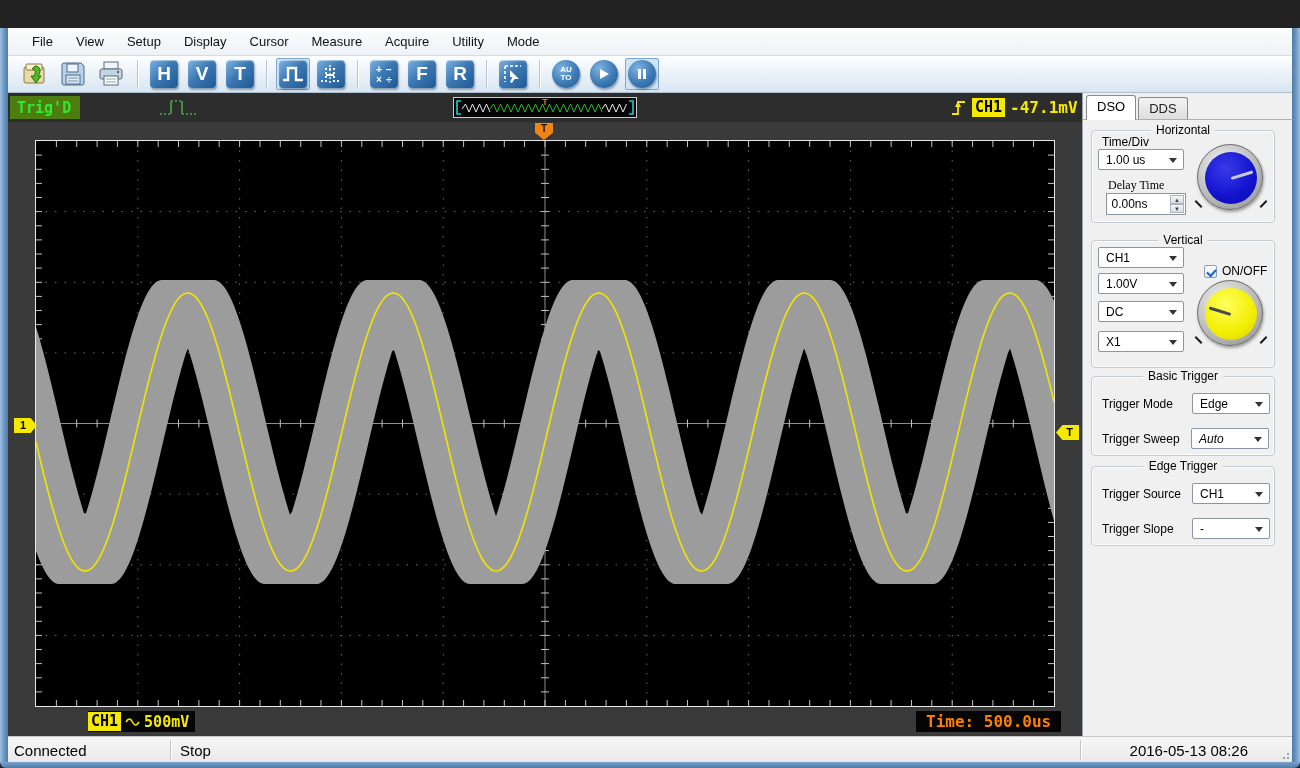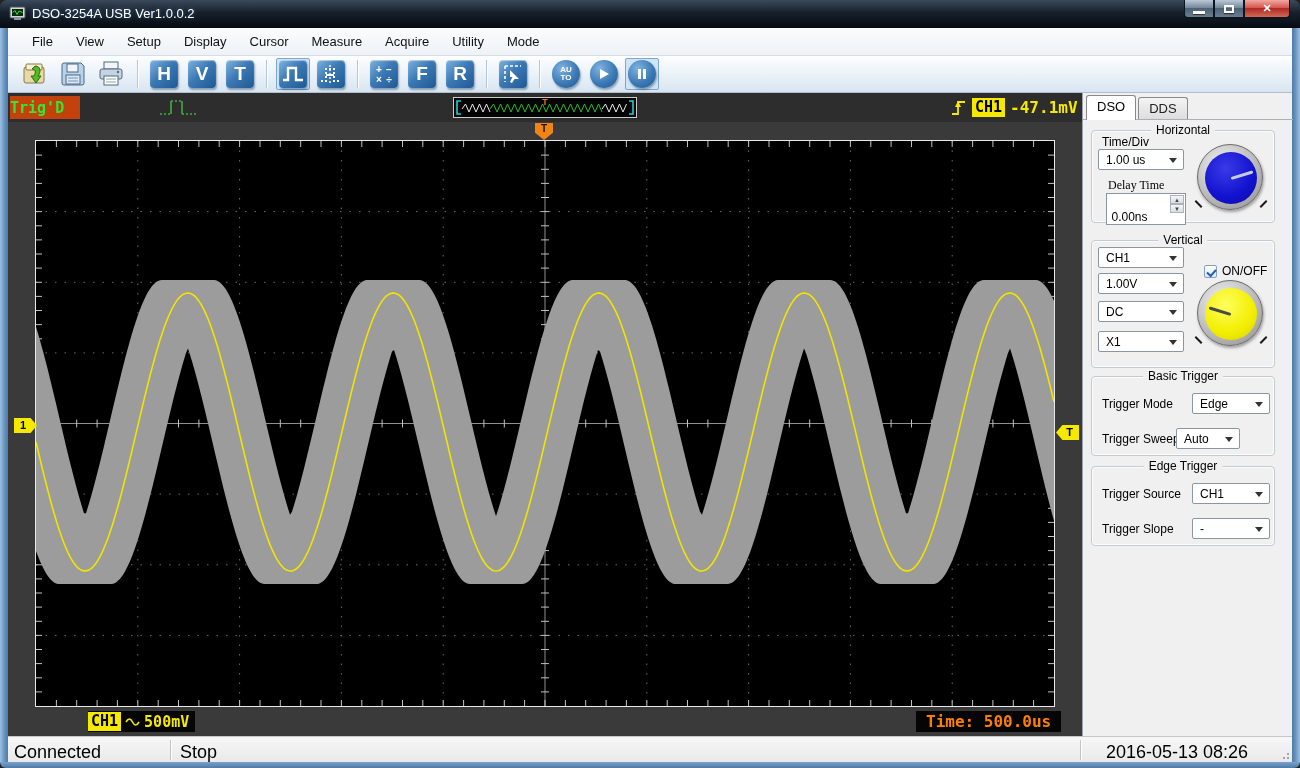--- a/index.html
+++ b/index.html
@@ -50,22 +50,22 @@
     align-items:center; justify-content:center; font-weight:bold; font-size:19px;
     background:linear-gradient(135deg,#7fb3e0 0%,#3d7ab5 45%,#1d5a95 100%);
     box-shadow:1px 2px 2px rgba(40,70,100,.45), inset 0 1px 1px rgba(255,255,255,.5); }
   .bluecirc { width:28px; height:28px; border-radius:50%; color:#fff; display:flex;
     flex-direction:column; align-items:center; justify-content:center; font-weight:bold;
     background:radial-gradient(circle at 35% 30%,#7fb3e0 0%,#3d7ab5 55%,#1d5a95 100%);
     box-shadow:1px 2px 2px rgba(40,70,100,.45); }
 
   
   .trigrow { position:absolute; left:8px; top:93px; width:1074px; height:29px; background:#2d2d2d; }
-  .trig-box { position:absolute; left:2px; top:3px; width:70px; height:23px; background:#c2410c;
-    color:#33e833; font-size:15px; display:flex; align-items:center; 
+  .trig-box { position:absolute; left:2px; top:3px; width:70px; height:23px; background:#4d7c0f;
+    color:#33e833; font-size:15px; display:flex; align-items:center; padding-left:7px;
     font-family:"DejaVu Sans Mono", monospace; font-weight:bold; }
   .pulse-glyph { position:absolute; left:148px; top:3px; }
   .preview-box { position:absolute; left:445px; top:4px; width:184px; height:21px;
     background:#050505; border:1px solid #cccccc; }
   .trig-right { position:absolute; left:942px; top:3px; height:23px; display:flex;
     align-items:center; gap:5px; font-family:"DejaVu Sans Mono", monospace; }
   .ch-badge { background:#f5e900; color:#000; font-weight:bold; font-size:15px;
     padding:0 3px; line-height:19px; }
   .trig-level { color:#f5e900; font-weight:bold; font-size:16px; }
 
@@ -108,22 +108,22 @@
   .group-title { position:absolute; top:-8px; left:50%; transform:translateX(-50%);
     background:#f0f0f0; font-size:12px; color:#000; padding:0 5px; white-space:nowrap; }
   .lbl { position:absolute; font-size:12px; color:#000; white-space:nowrap; }
 
   .dd { position:absolute; height:21px; background:#ffffff; border:1px solid #8a97a3;
     border-radius:2px; font-size:12px; color:#000; display:flex; align-items:center;
     padding-left:7px; }
   .dd .arr { position:absolute; right:6px; top:8px; width:0; height:0;
     border-left:4px solid transparent; border-right:4px solid transparent; border-top:5px solid #333; }
 
-  .spinner { position:absolute; height:32px; background:#fff; border:1px solid #8a97a3;
-    font-size:12px; display:flex; align-items:flex-end; justify-content:center; padding-right:33px; }
+  .spinner { position:absolute; height:22px; background:#fff; border:1px solid #8a97a3;
+    font-size:12px; display:flex; align-items:center; justify-content:center; padding-right:33px; }
   .spin-btns { position:absolute; right:1px; top:1px; width:14px; height:18px;
     display:flex; flex-direction:column; }
   .spin-btn { flex:1; background:linear-gradient(180deg,#f4f6f8,#d8dee4); border:1px solid #aab4be;
     display:flex; align-items:center; justify-content:center; font-size:6px; color:#444; }
 
   .knob { position:absolute; width:66px; height:66px; border-radius:50%;
     background:radial-gradient(circle at 38% 32%,#f2f2f2 0%,#c6c6c6 45%,#8a8a8a 100%);
     border:1px solid #6b6b6b; box-shadow:1px 2px 3px rgba(0,0,0,.35); }
   .knob-inner { position:absolute; left:7px; top:7px; width:52px; height:52px; border-radius:50%; }
   .knob-inner.blue { background:radial-gradient(circle at 40% 32%,#3a3ae8 0%,#1212cf 60%,#0b0ba0 100%); }
@@ -135,51 +135,33 @@
   .chk-row { position:absolute; display:flex; align-items:center; gap:5px;margin-top:15px; }
   .chk { width:13px; height:13px; border:1px solid #8ca0b5; border-radius:2px;
     background:linear-gradient(180deg,#fefefe,#dce9f5); position:relative; }
   .chk::after { content:""; position:absolute; left:2px; top:3px; width:7px; height:4px;
     border-left:2px solid #1e5fbf; border-bottom:2px solid #1e5fbf; transform:rotate(-48deg); }
   .chk-lbl { font-size:12px; }
 
   
   .statusbar { position:absolute; left:8px; top:736px; width:1284px; height:26px;
     background:linear-gradient(180deg,#f7f7f7,#e9e9e9); border-top:1px solid #c6c6c6;
-    font-size:18px; color:#000;text-align:center; }
+    font-size:15px; color:#000;text-align:center; }
   .sb-sep { position:absolute; top:3px; width:1px; height:20px; background:#c2c2c2; box-shadow:1px 0 0 #fff; }
   .sb-grip { position:absolute; right:2px; bottom:2px; width:12px; height:12px;
     background:
       radial-gradient(circle at 10px 10px, #9aa 1px, transparent 1.4px),
       radial-gradient(circle at 6px 10px, #9aa 1px, transparent 1.4px),
       radial-gradient(circle at 10px 6px, #9aa 1px, transparent 1.4px); }
 </style>
 </head>
 <body>
 
 <div id="win">
 
-  <div class="titlebar">
-    <svg class="title-ico" width="17" height="16" viewBox="0 0 17 16">
-      <rect x="1" y="1" width="15" height="11" rx="1" fill="#cfd6dd" stroke="#4a5560"></rect>
-      <rect x="3" y="3" width="11" height="7" fill="#0a2a0a"></rect>
-      <polyline points="3.5,6.5 6,4.5 8,8.5 10,5 13.5,6.5" fill="none" stroke="#33dd33" stroke-width="1"></polyline>
-      <rect x="5" y="12" width="7" height="2" fill="#8a949e"></rect>
-    </svg>
-    <span class="title-text">DSO-3254A USB Ver1.0.0.2</span>
-    <div class="winbtns">
-      <div class="winbtn min">
-          <div class="glyph-min"></div>
-        </div>
-      <div class="winbtn max">
-          <div class="glyph-max"></div>
-        </div>
-      <div class="winbtn close">✕</div>
-    </div>
-  </div>
 
   <div class="frame-left"></div>
   <div class="frame-right"></div>
   <div class="frame-bottom"></div>
 
   <div class="menubar">
     <span class="menu-item">File</span>
     <span class="menu-item">View</span>
     <span class="menu-item">Setup</span>
     <span class="menu-item">Display</span>
@@ -427,21 +409,21 @@
     </div>
 
     <div class="group" style="top:283px; height:80px;">
       <span class="group-title">Basic Trigger</span>
       <span class="lbl" style="left:10px; top:20px;">Trigger Mode</span>
       <div class="dd" style="left:100px; top:16px; width:78px;">
         <span>Edge</span>
           <span class="arr"></span>
       </div>
       <span class="lbl" style="left:10px; top:55px;">Trigger Sweep</span>
-      <div class="dd" style="left:84px; top:51px; width:64px;">
+      <div class="dd" style="left:99px; top:51px; width:78px;font-style:italic;">
         <span>Auto</span>
           <span class="arr"></span>
       </div>
     </div>
 
     <div class="group" style="top:373px; height:80px;">
       <span class="group-title">Edge Trigger</span>
       <span class="lbl" style="left:10px; top:20px;">Trigger Source</span>
       <div class="dd" style="left:100px; top:16px; width:78px;">
         <span>CH1</span>

